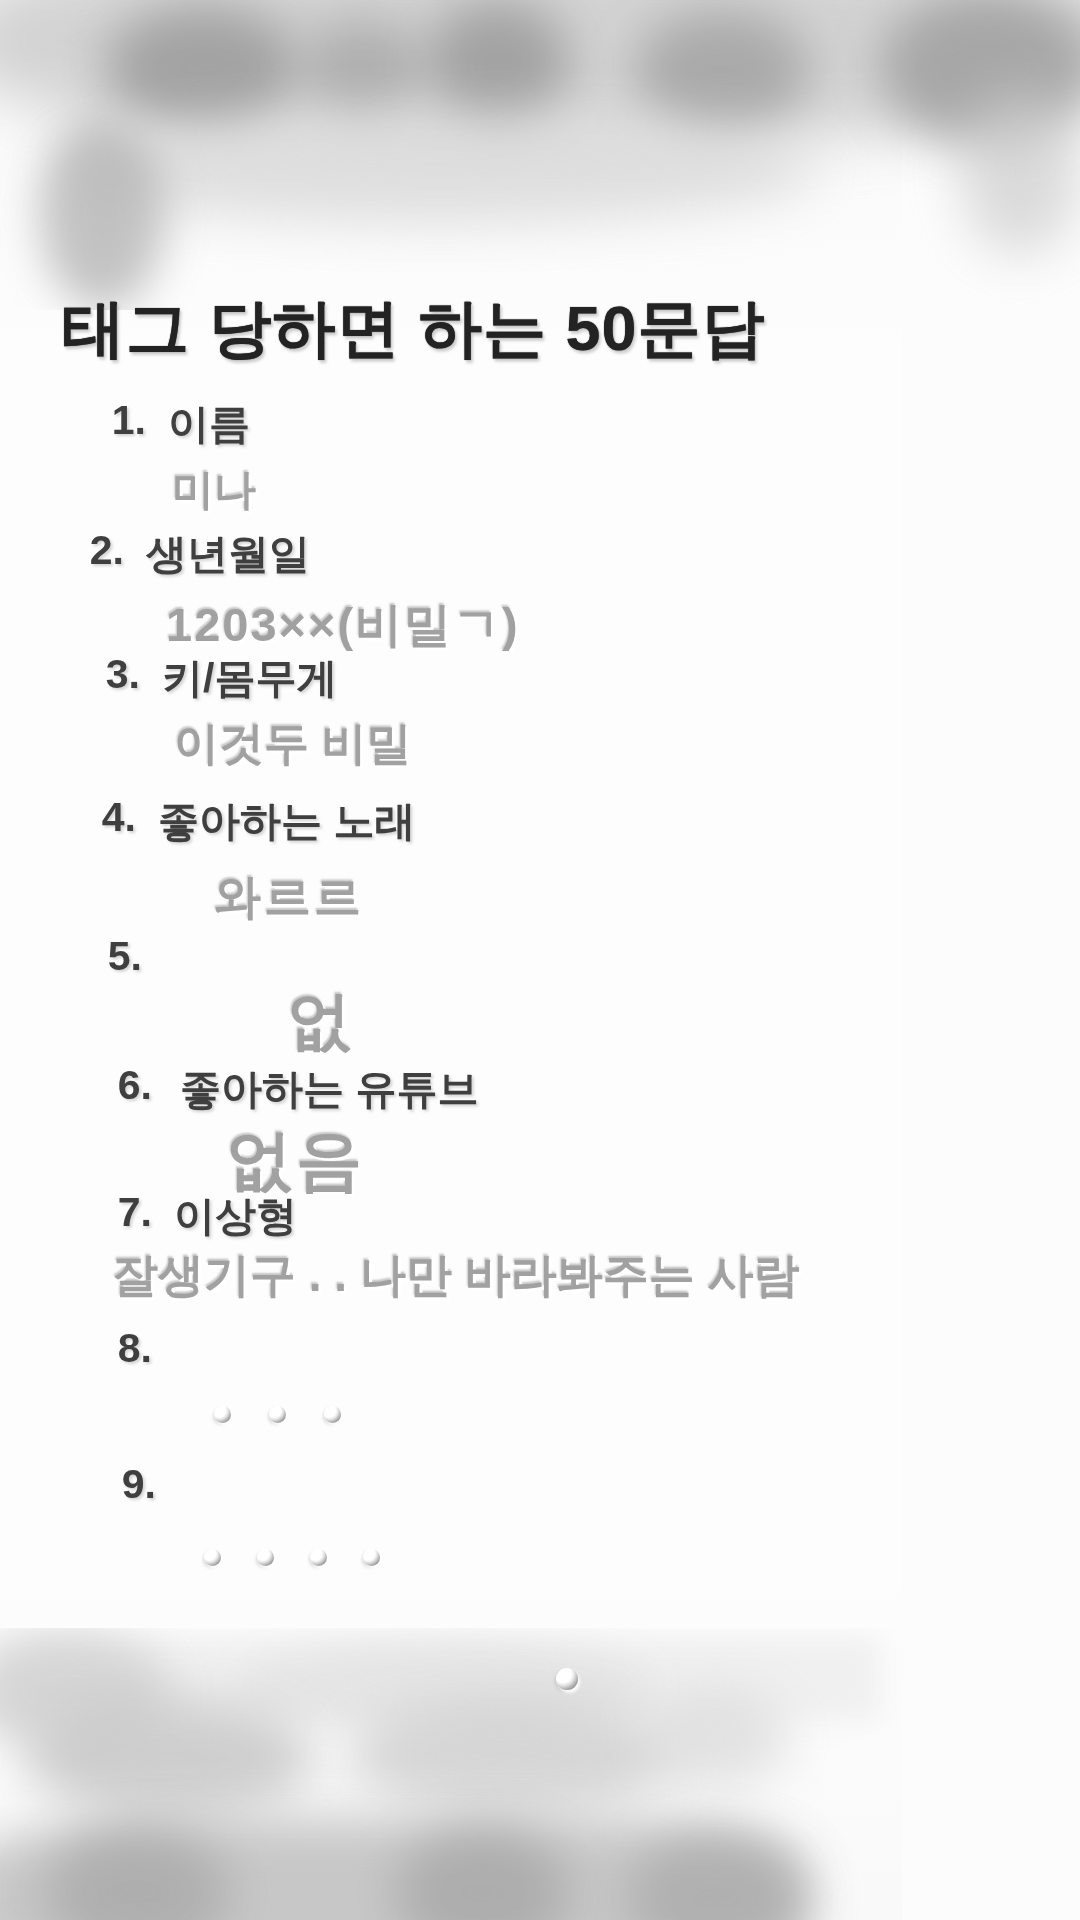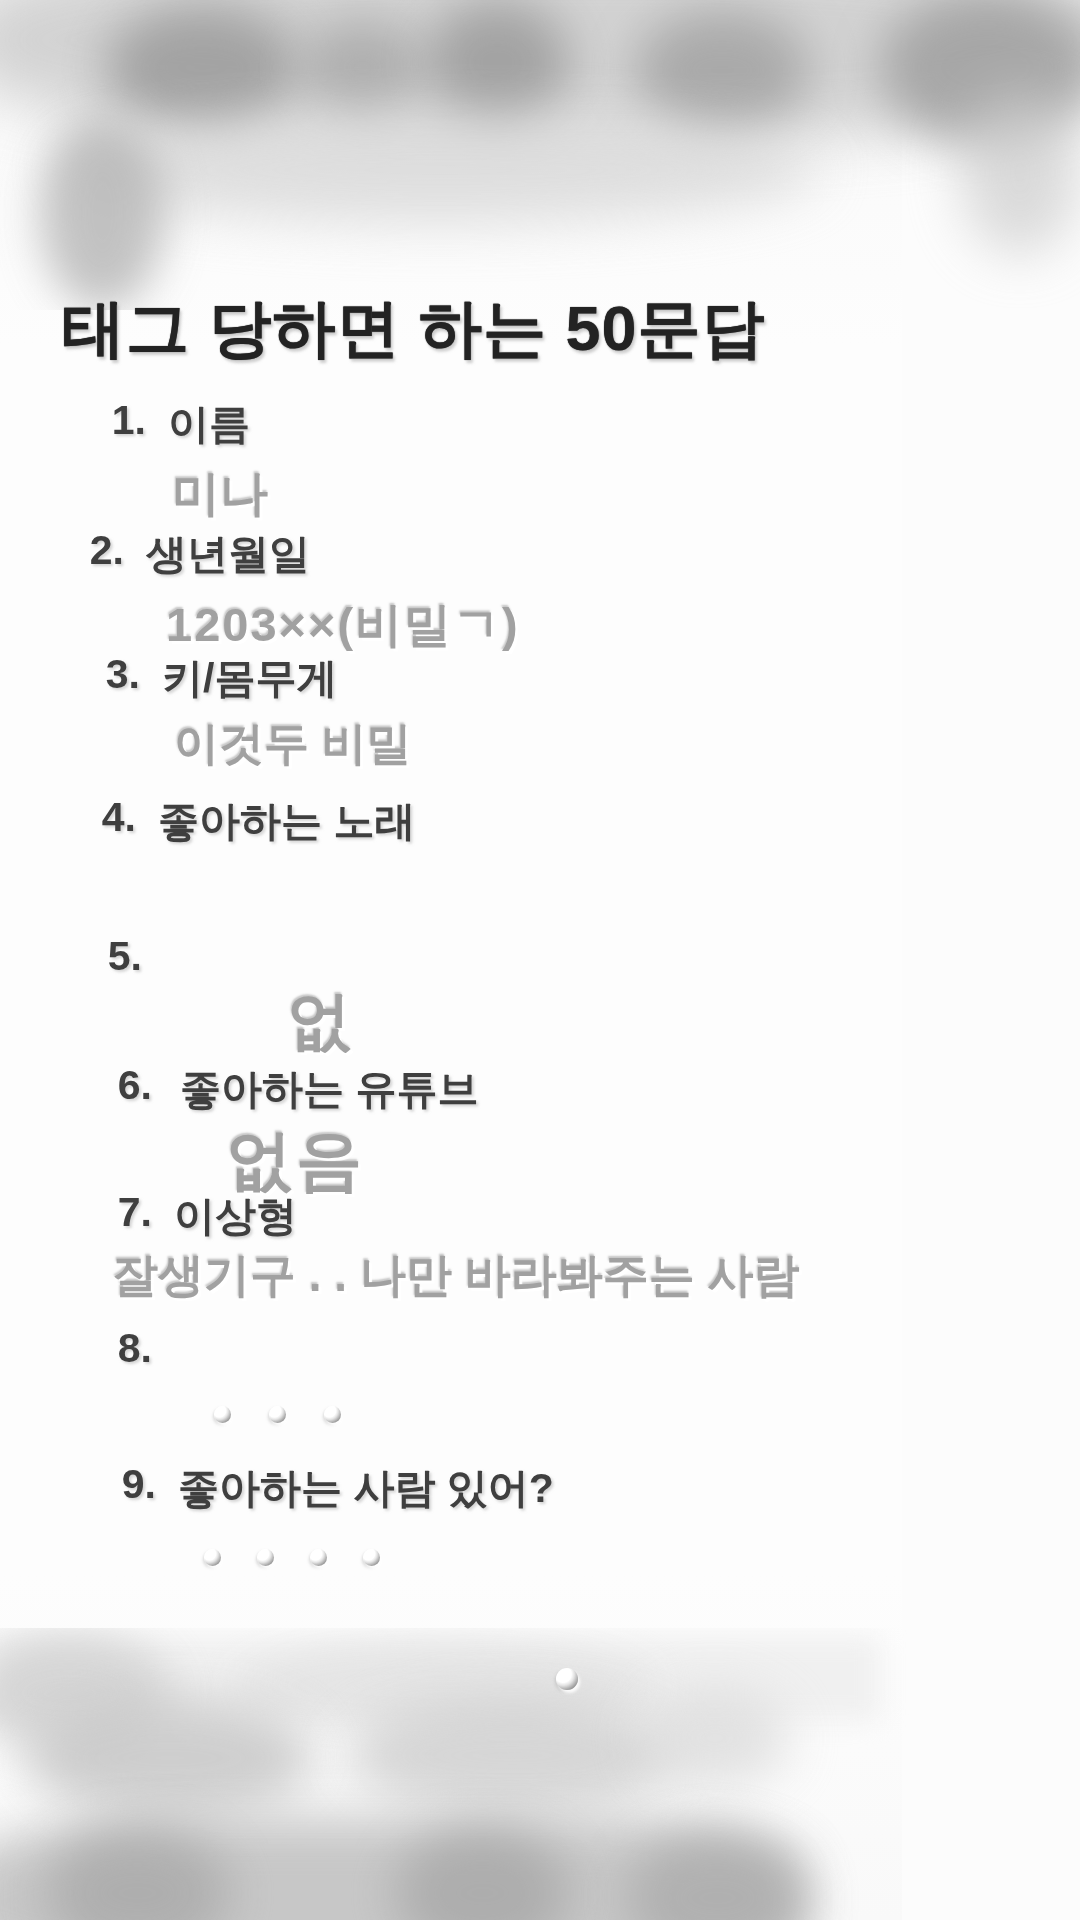--- a/index.html
+++ b/index.html
@@ -83,21 +83,21 @@
   .q10 { left: 62px;  top: 1586px; } .q10 .num { width: 86px; } .q10 .qt { margin-left: 18px; }
 
   .a {
     position: absolute;
     font-weight: 700;
     color: #a1a1a1;
     white-space: nowrap;
     text-shadow: 3px 3px 1px #ffffff, -1px -2px 2px rgba(115,115,115,0.4);
     filter: blur(0.4px);
   }
-  .a1 { left: 172px; top: 462px;  font-size: 48px; }
+  .a1 { left: 172px; top: 462px;  font-size: 42px; }
   .a2 { left: 166px; top: 594px;  font-size: 47px; letter-spacing: 2px; }
   .a3 { left: 174px; top: 714px;  font-size: 45px; }
   .a4 { left: 214px; top: 866px;  font-size: 47px; letter-spacing: 3px; }
   .a5 { left: 287px; top: 978px;  font-size: 64px; }
   .a6 { left: 226px; top: 1116px; font-size: 66px; letter-spacing: 4px; }
   .a7 { left: 112px; top: 1245px; font-size: 46px; }
 
   .dots { position: absolute; display: flex; }
   .dots-3 { left: 214px; top: 1406px; column-gap: 38px; }
   .dots-4 { left: 204px; top: 1549px; column-gap: 36px; }
@@ -160,20 +160,21 @@
     <div class="q q3">
       <span class="num">3.</span>
       <span class="qt">키/몸무게</span>
     </div>
     <div class="a a3">이것두 비밀</div>
 
     <div class="q q4">
       <span class="num">4.</span>
       <span class="qt">좋아하는 노래</span>
     </div>
+    <div class="a a4">와르르</div>
 
     <div class="q q5">
       <span class="num">5.</span>
     </div>
     <div class="a a5">없</div>
 
     <div class="q q6">
       <span class="num">6.</span>
       <span class="qt">좋아하는 유튜브</span>
     </div>
@@ -189,21 +190,20 @@
       <span class="num">8.</span>
     </div>
     <div class="dots dots-3">
         <span class="dot"></span>
         <span class="dot"></span>
         <span class="dot"></span>
       </div>
 
     <div class="q q9">
       <span class="num">9.</span>
-      <span class="qt">좋아하는 사람 있어?</span>
     </div>
     <div class="dots dots-4">
         <span class="dot"></span>
         <span class="dot"></span>
         <span class="dot"></span>
         <span class="dot"></span>
       </div>
 
     <div class="dots dots-1">
         <span class="dot"></span>

